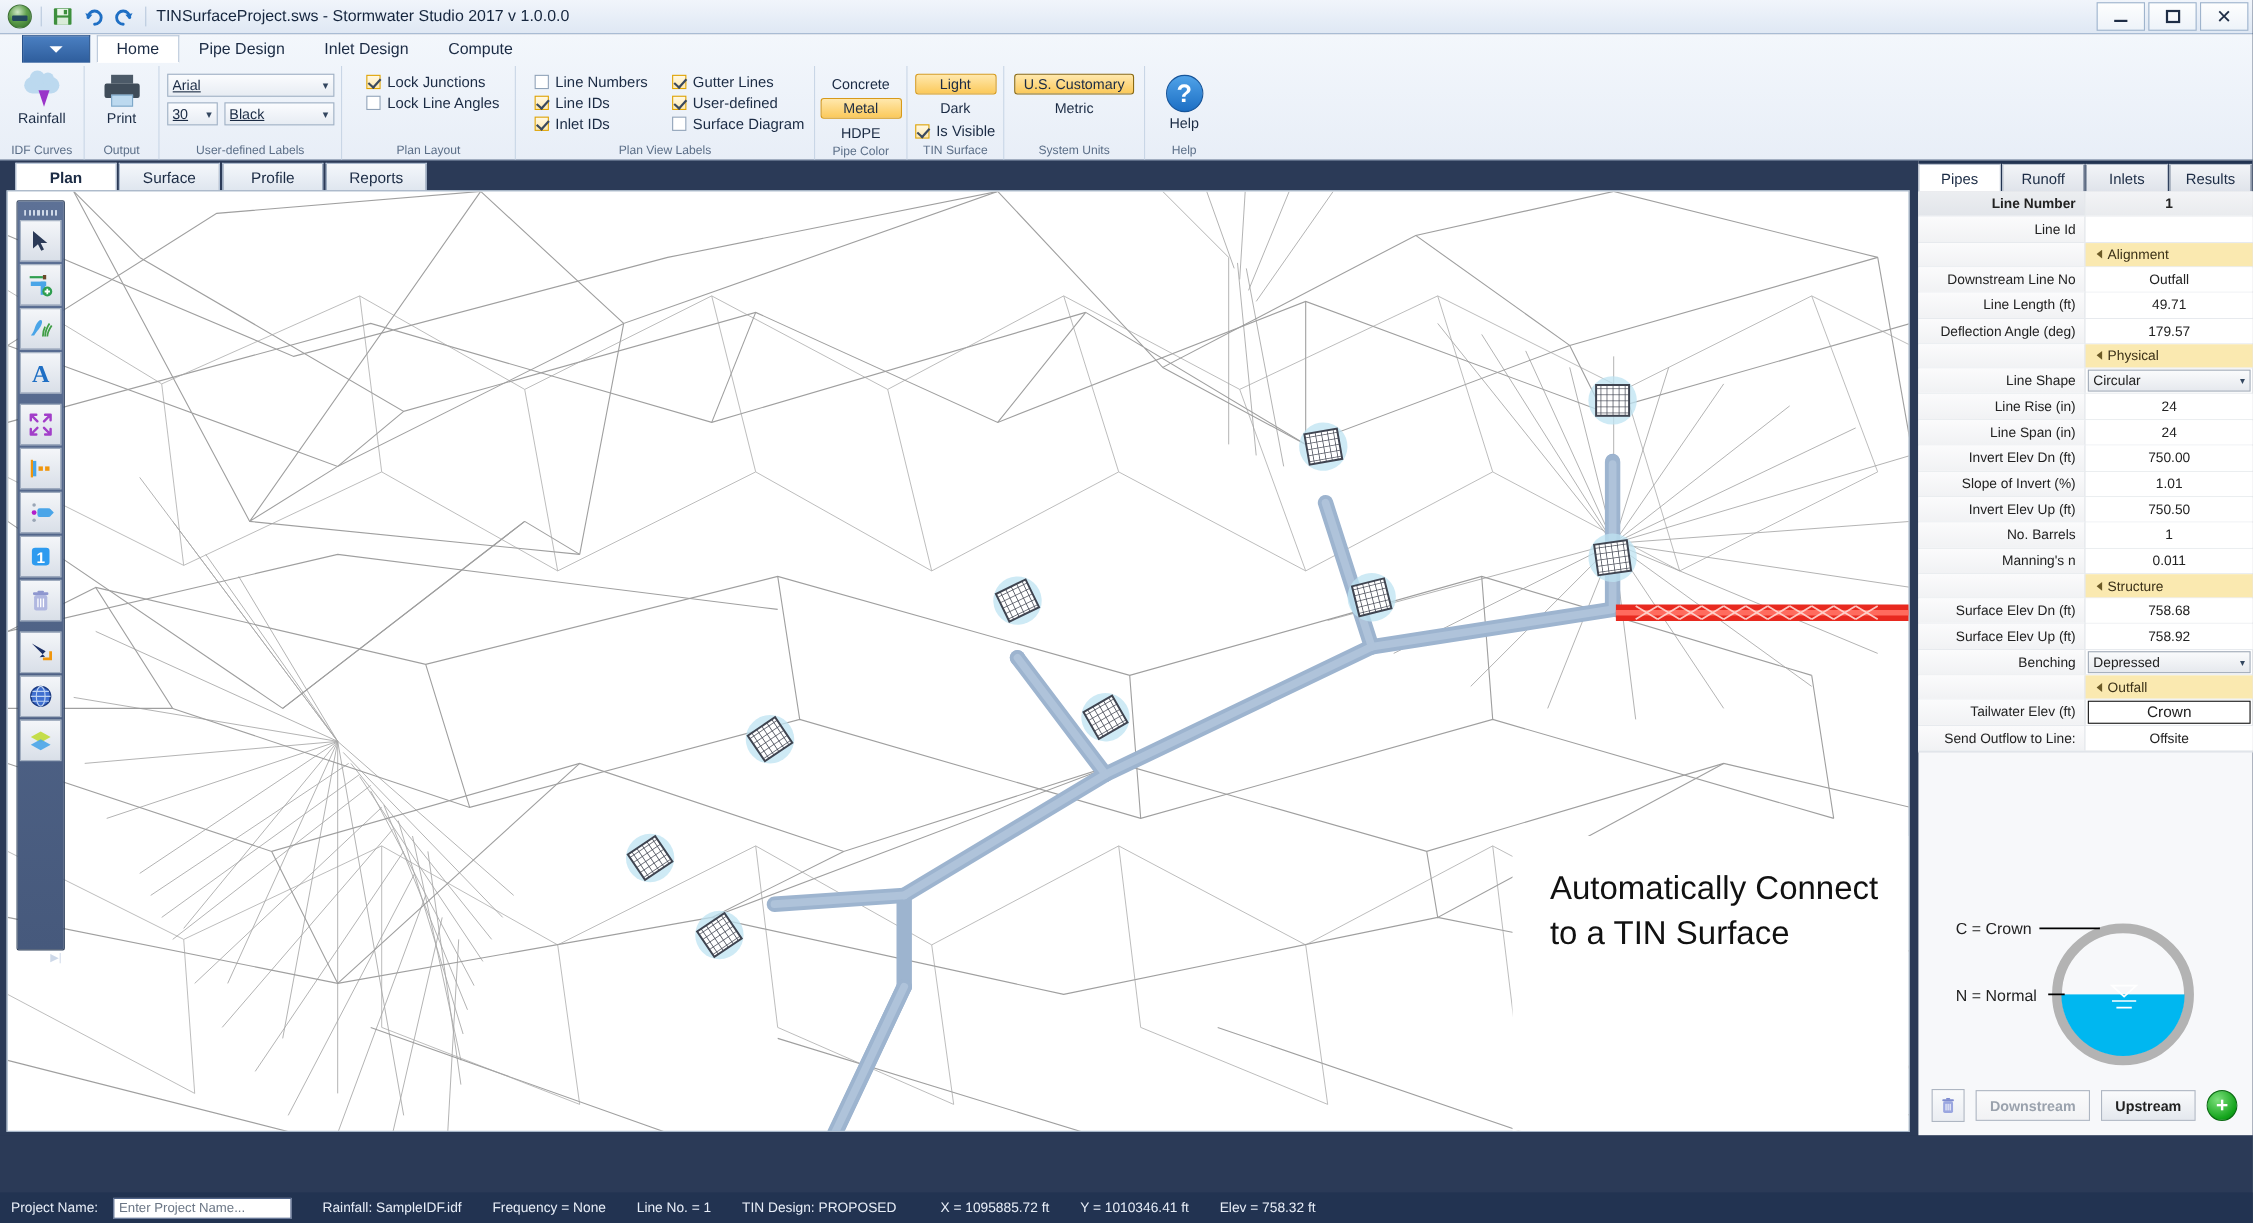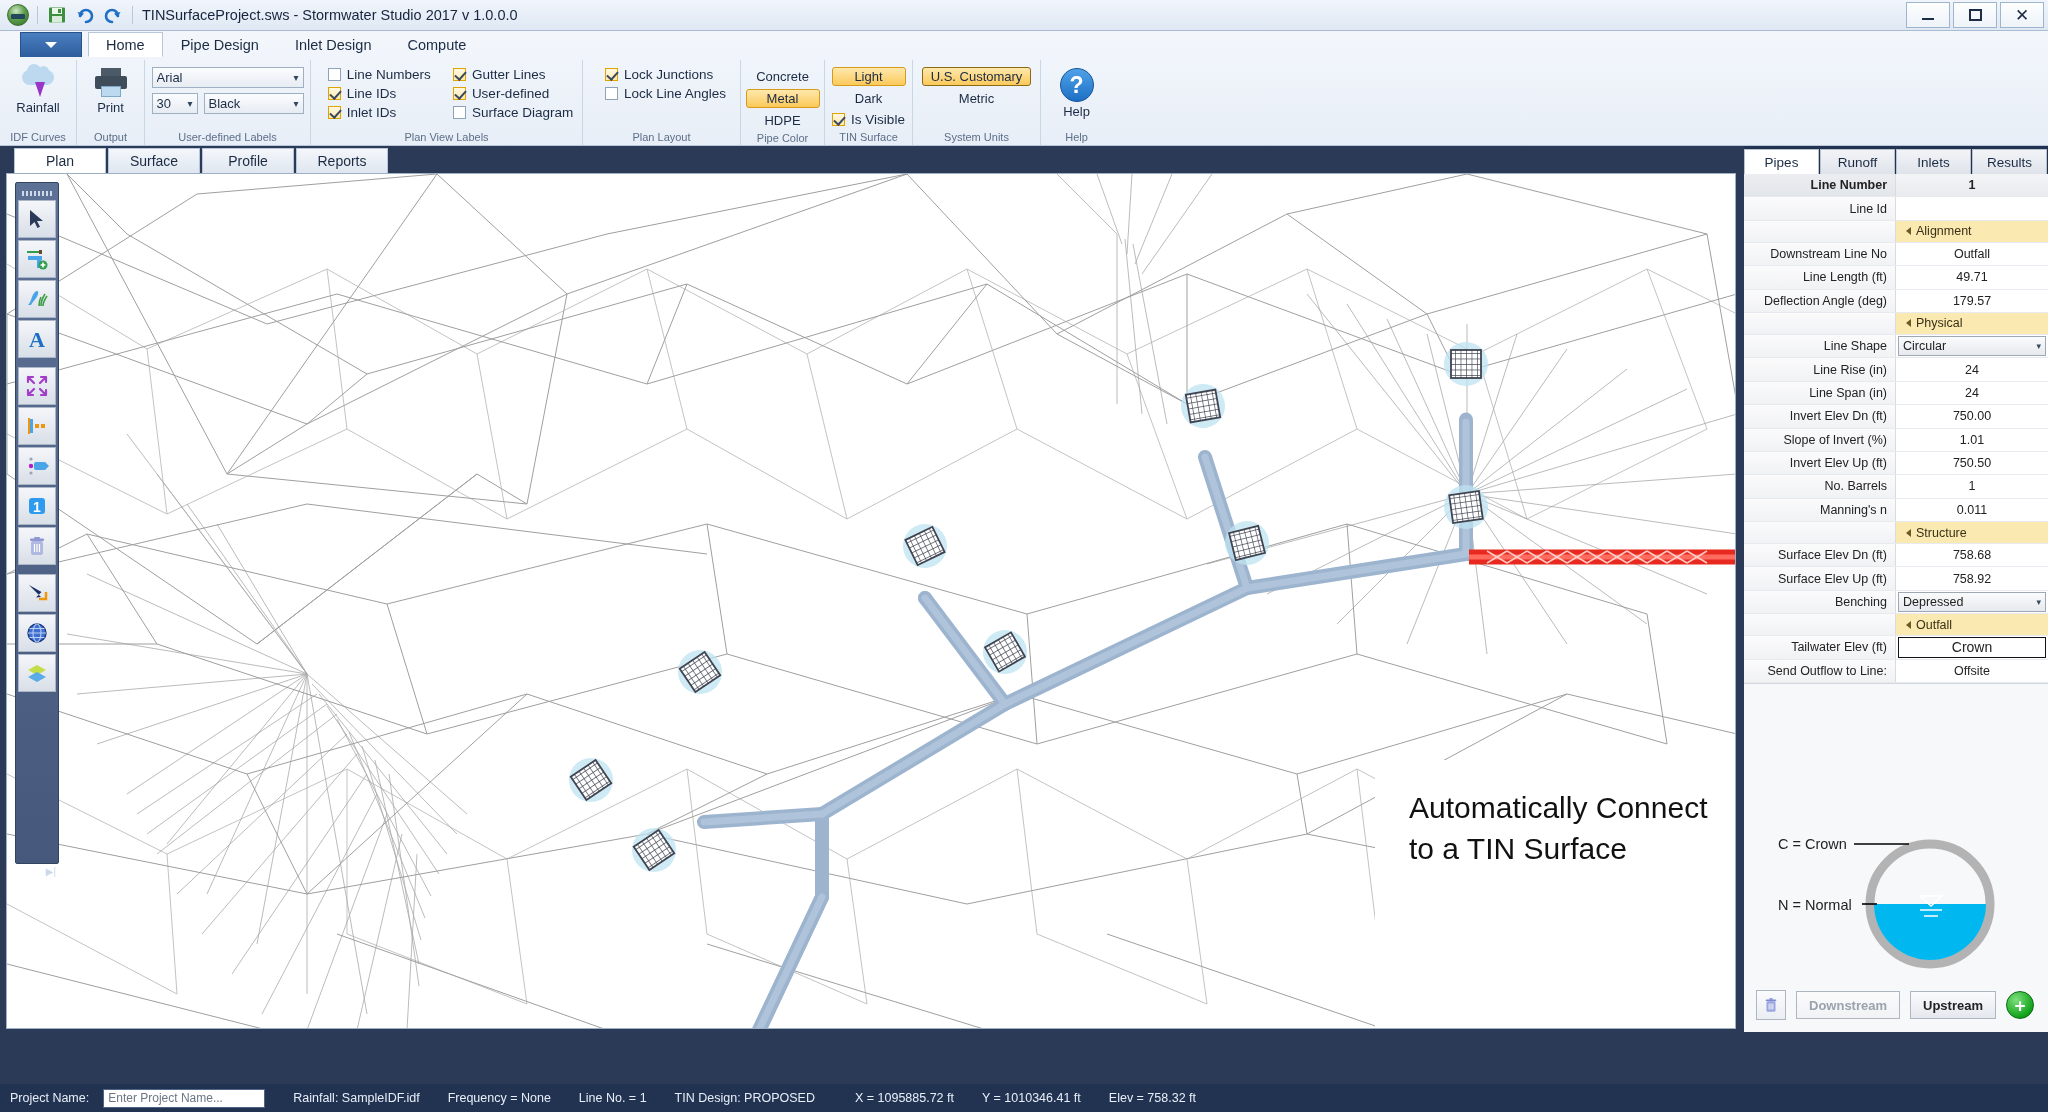--- a/index.html
+++ b/index.html
@@ -60,21 +60,21 @@
   .bolt{position:absolute;left:15px;top:14px;width:0;height:0;
      border-left:5px solid transparent;border-right:5px solid transparent;border-top:15px solid #9a35c9;}
   .printicon{width:34px;height:30px;position:relative;}
   .printicon .pt{position:absolute;left:7px;top:0;width:20px;height:8px;background:#4c5a68;}
   .printicon .pb{position:absolute;left:1px;top:8px;width:32px;height:13px;background:#3f4c59;border-radius:2px;}
   .printicon .pp{position:absolute;left:7px;top:18px;width:20px;height:11px;background:#bcd9ef;border:1px solid #7fa8c9;}
 
   .fieldcol{display:flex;flex-direction:column;gap:5px;padding-top:3px;}
   .combo{height:21px;border:1px solid #9fb0c4;background:linear-gradient(#fbfcfe,#e7ecf3);
     display:flex;align-items:center;padding:0 4px;font-size:13px;color:#1b2b44;position:relative;}
-  .combo .cv{flex:1;white-space:nowrap;overflow:hidden;}
+  .combo .cv{flex:1;white-space:nowrap;overflow:hidden;text-decoration:underline;}
   .combo .ar{font-size:10px;color:#33465f;padding-left:6px;}
   .row2{display:flex;gap:6px;}
 
   .chkcol{display:flex;flex-direction:column;gap:4px;padding-top:3px;}
   .chk{display:flex;align-items:center;gap:6px;font-size:13.5px;color:#1b2b44;white-space:nowrap;}
   .box{width:13px;height:13px;border:1px solid #8fa2b8;background:#fff;position:relative;flex:none;}
   .box.on{border-color:#e0a300;background:linear-gradient(#fff8e3,#ffe9ad);}
   .box.on:after{content:"";position:absolute;left:3px;top:0px;width:5px;height:9px;
      border:solid #3b4a5e;border-width:0 2px 2px 0;transform:rotate(42deg);}
 
@@ -90,21 +90,21 @@
     border:1px solid #17559a;}
 
   
   .work{position:absolute;left:0;top:146px;width:2048px;height:886px;background:#2b3a57;}
 
   .leftpane{position:absolute;left:0;top:0;width:1742px;height:886px;}
   .ltabs{display:flex;align-items:flex-end;height:27px;padding-left:14px;}
   .ltab{height:25px;min-width:92px;padding:0 20px;display:flex;align-items:center;justify-content:center;
     font-size:14px;color:#1b2b44;background:linear-gradient(#f4f7fb,#dfe6ef);border:1px solid #b7c6d9;
     border-bottom:none;margin-right:2px;}
-  .ltab.active{background:#fff;font-weight:normal;}
+  .ltab.active{background:#fff;font-weight:bold;}
 
   .canvaswrap{position:absolute;left:6px;top:27px;width:1730px;height:856px;background:#fff;border:1px solid #9fb0c4;overflow:hidden;}
   .toolbar{position:absolute;left:8px;top:8px;width:44px;height:682px;
     background:linear-gradient(#5d7196,#46597c);border:1px solid #33445f;border-radius:2px;
     display:flex;flex-direction:column;align-items:center;padding-top:8px;}
   .tgrip{width:30px;height:5px;background:repeating-linear-gradient(90deg,#cfd9e8 0 2px,transparent 2px 4px);margin-bottom:3px;}
   .tbtn{width:38px;height:38px;margin:1px 0;background:linear-gradient(#f4f6f9,#d9dfe8);
         border:1px solid #aab6c6;display:flex;align-items:center;justify-content:center;}
   .tgap{height:7px;}
   .tfoot{position:absolute;bottom:-14px;right:2px;font-size:10px;color:#cdd8e8;}
@@ -256,20 +256,36 @@
               <div class="combo" style="width:100px">
                 <span class="cv">Black</span>
                   <span class="ar">▾</span>
               </div>
             </div>
           </div>
         </div>
         <div class="rglabel">User-defined Labels</div>
       </div>
 
+      <div class="rgroup" style="width:158px">
+        <div class="rgcontent" style="padding-left:8px">
+          <div class="chkcol">
+            <div class="chk">
+                <span class="box on"></span>
+                <span>Lock Junctions</span>
+              </div>
+            <div class="chk">
+                <span class="box"></span>
+                <span>Lock Line Angles</span>
+              </div>
+          </div>
+        </div>
+        <div class="rglabel">Plan Layout</div>
+      </div>
+
       <div class="rgroup" style="width:272px">
         <div class="rgcontent" style="gap:22px;padding-left:8px">
           <div class="chkcol">
             <div class="chk">
                 <span class="box"></span>
                 <span>Line Numbers</span>
               </div>
             <div class="chk">
                 <span class="box on"></span>
                 <span>Line IDs</span>
@@ -288,36 +304,20 @@
                 <span class="box on"></span>
                 <span>User-defined</span>
               </div>
             <div class="chk">
                 <span class="box"></span>
                 <span>Surface Diagram</span>
               </div>
           </div>
         </div>
         <div class="rglabel">Plan View Labels</div>
-      </div>
-
-      <div class="rgroup" style="width:158px">
-        <div class="rgcontent" style="padding-left:8px">
-          <div class="chkcol">
-            <div class="chk">
-                <span class="box on"></span>
-                <span>Lock Junctions</span>
-              </div>
-            <div class="chk">
-                <span class="box"></span>
-                <span>Lock Line Angles</span>
-              </div>
-          </div>
-        </div>
-        <div class="rglabel">Plan Layout</div>
       </div>
 
       <div class="rgroup" style="width:84px">
         <div class="rgcontent">
           <div class="optcol">
             <div class="opt">Concrete</div>
             <div class="opt sel">Metal</div>
             <div class="opt">HDPE</div>
           </div>
         </div>

